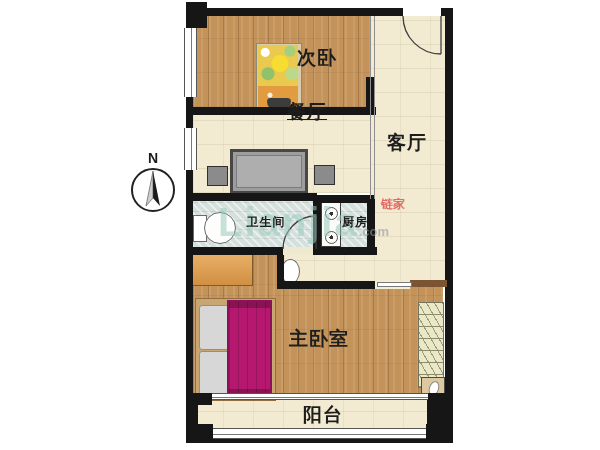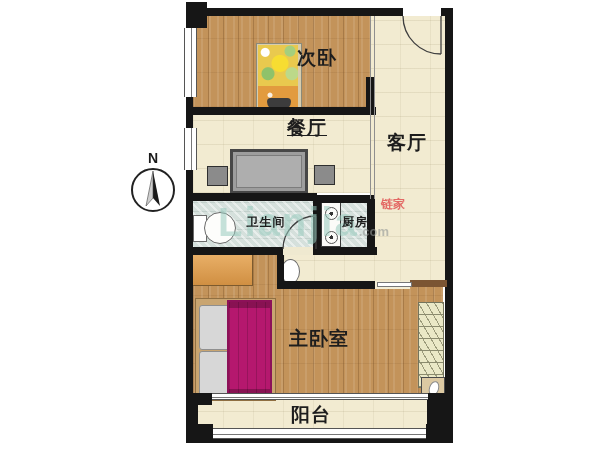--- a/index.html
+++ b/index.html
@@ -158,20 +158,20 @@
     <polygon points="27,21 34,56 27,48" fill="#1a1a1a"></polygon>
     <polygon points="27,21 20,56 27,48" fill="#cfcfcf" stroke="#444444" stroke-width="0.6"></polygon>
   </svg>
 
   <div id="watermark" class="abs" style="left:218px;top:202px;">
     <span>Lianjia</span><span class="suffix">.com</span>
     <span class="badge">链家</span>
   </div>
 
   <div class="abs room-label" style="left:317px;top:58px;">次卧</div>
-  <div class="abs room-label" style="left:307px;top:128px;text-decoration:underline;">餐厅</div>
+  <div class="abs room-label" style="left:307px;top:112px;text-decoration:underline;">餐厅</div>
   <div class="abs room-label" style="left:407px;top:143px;">客厅</div>
   <div class="abs room-label small" style="left:266px;top:222px;">卫生间</div>
   <div class="abs room-label small" style="left:355px;top:222px;">厨房</div>
   <div class="abs room-label" style="left:319px;top:339px;">主卧室</div>
-  <div class="abs room-label" style="left:305px;top:415px;padding-left:12px;">阳台</div>
+  <div class="abs room-label" style="left:317px;top:415px;padding-left:12px;">阳台</div>
 
 </div>
 
 </body></html>

